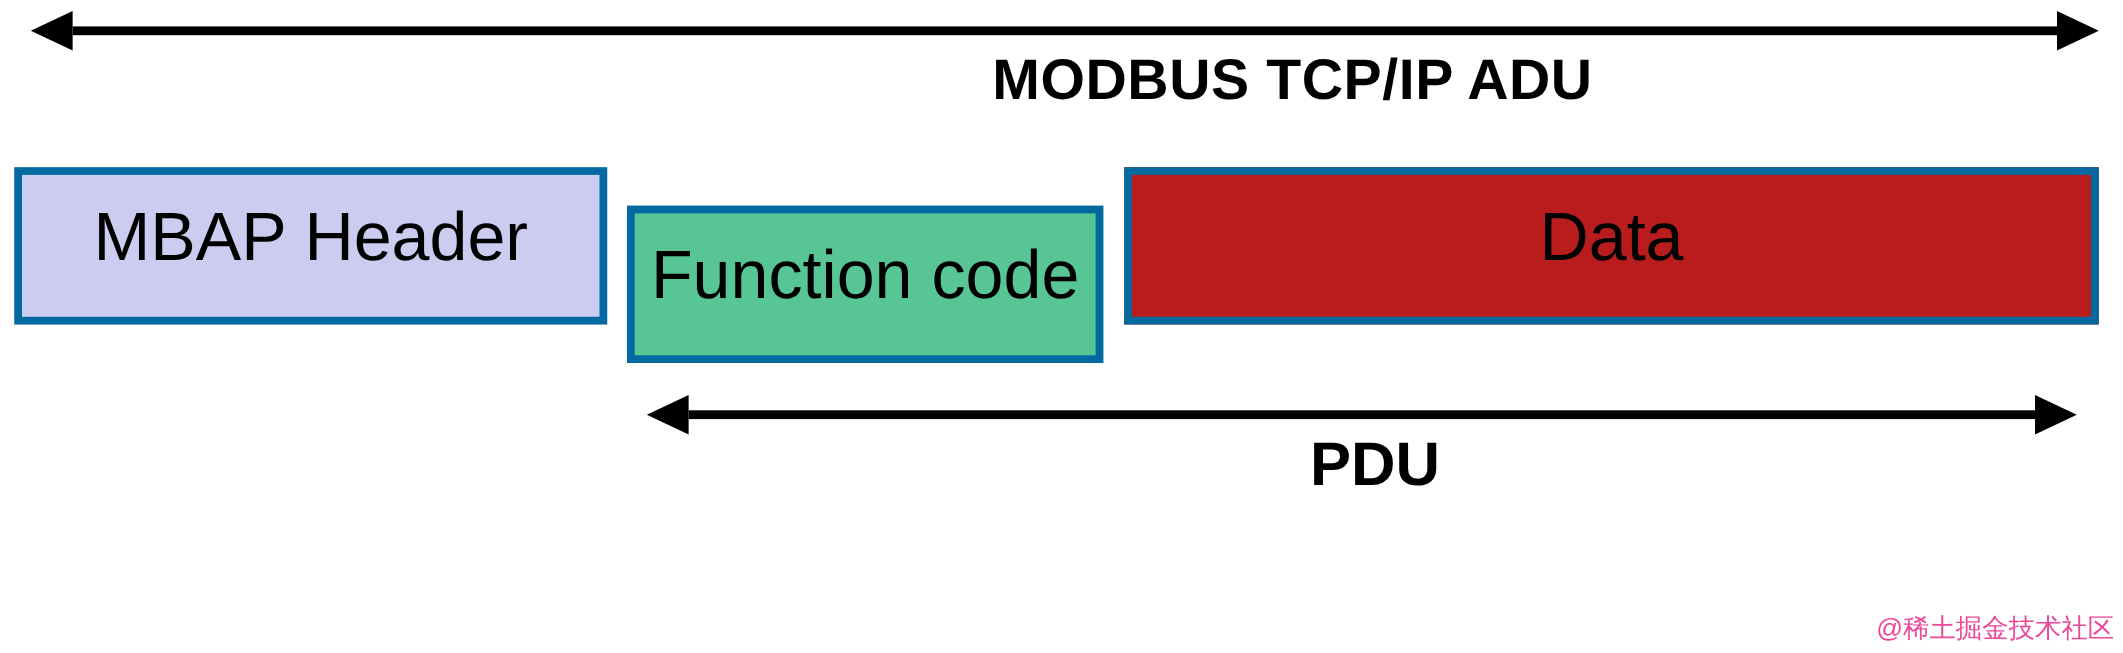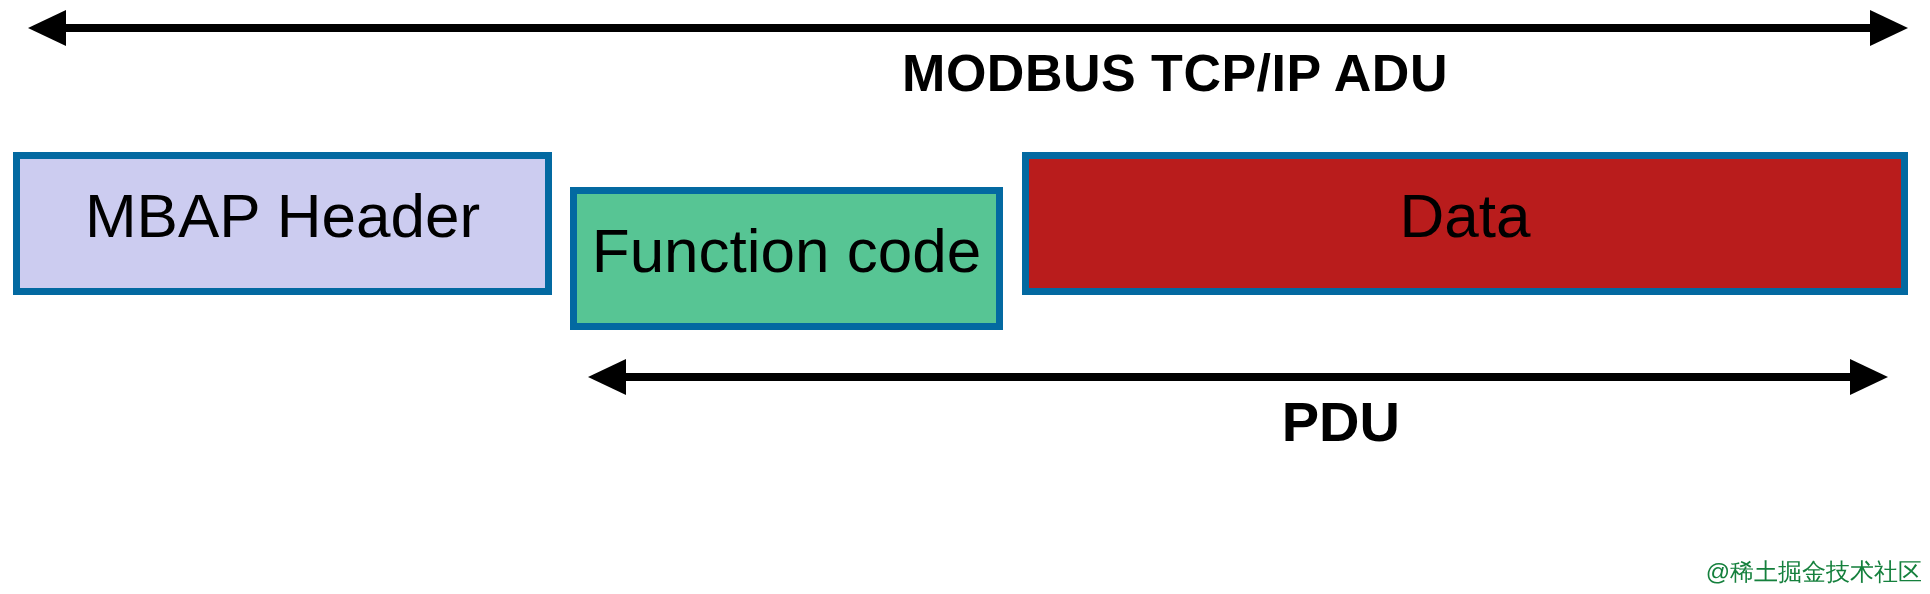--- a/index.html
+++ b/index.html
@@ -68,21 +68,21 @@
   }
   .field-mbap { left: 13px;   width: 539px; background: #ccccf0; }
   .field-func { left: 570px;  width: 433px; background: #57c594; margin-top: 35px; }
   .field-data { left: 1022px; width: 886px; background: #b91c1c; }
 
   .pdu-label {
     position: absolute;
     top: 394px;
     left: 1100px;
     width: 300px;
-    text-align: right;
+    text-align: center;
     font-size: 56px;
     font-weight: bold;
     line-height: 1;
     white-space: nowrap;
   }
 
   .figure-caption {
     position: absolute;
     top: 532px;
     left: 0;
@@ -92,21 +92,21 @@
     font-weight: bold;
     line-height: 1;
     white-space: nowrap;
   }
 
   .watermark {
     position: absolute;
     top: 560px;
     right: 8px;
     font-size: 24px;
-    color: #15803d;
+    color: #ec4899;
     line-height: 1;
     white-space: nowrap;
   }
 </style>
 </head>
 <body>
 
 <div class="canvas">
 
   <div class="arrow adu-arrow">

